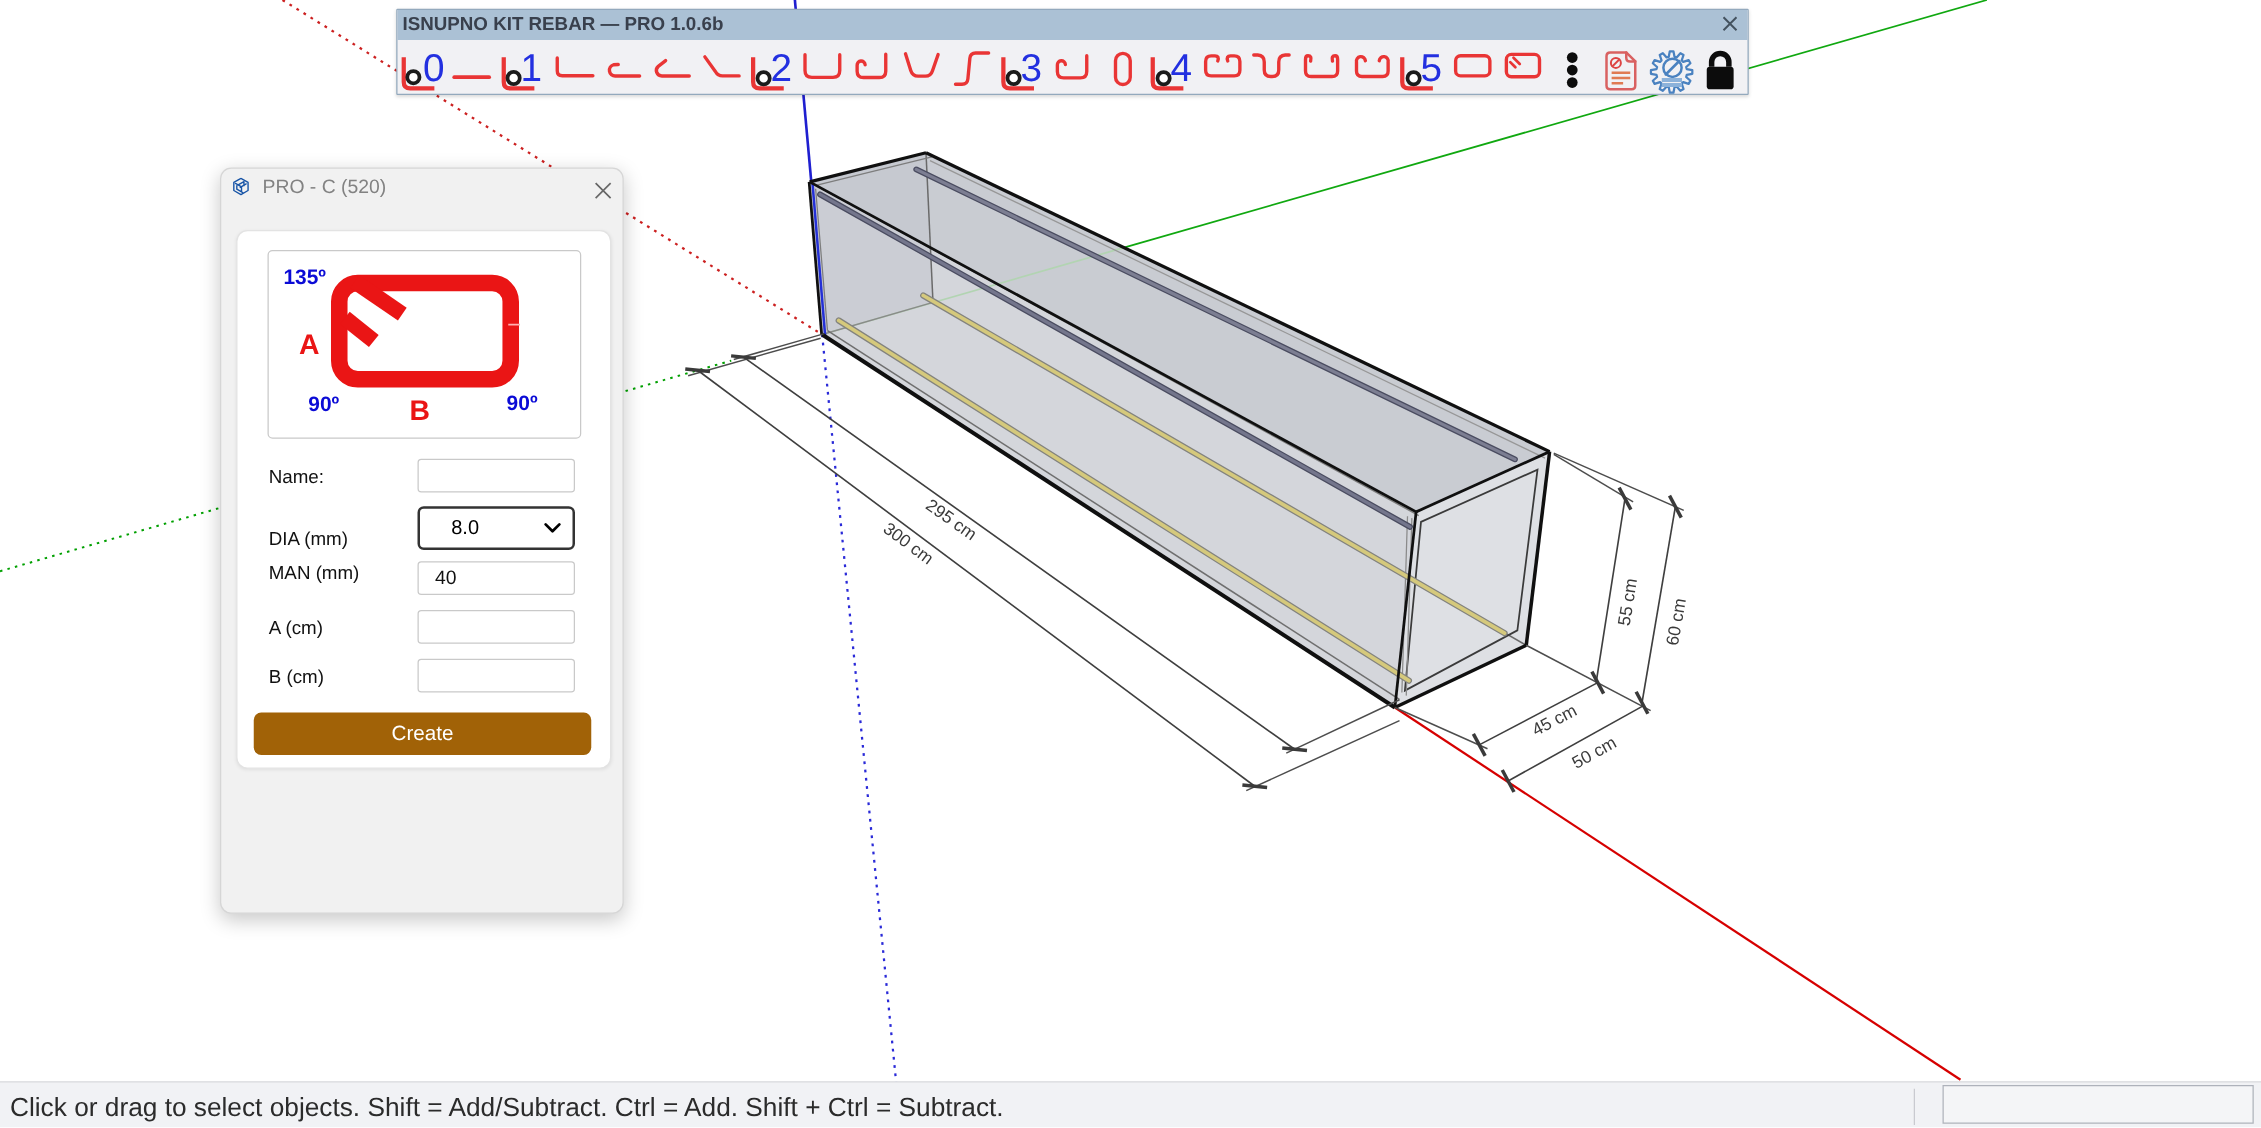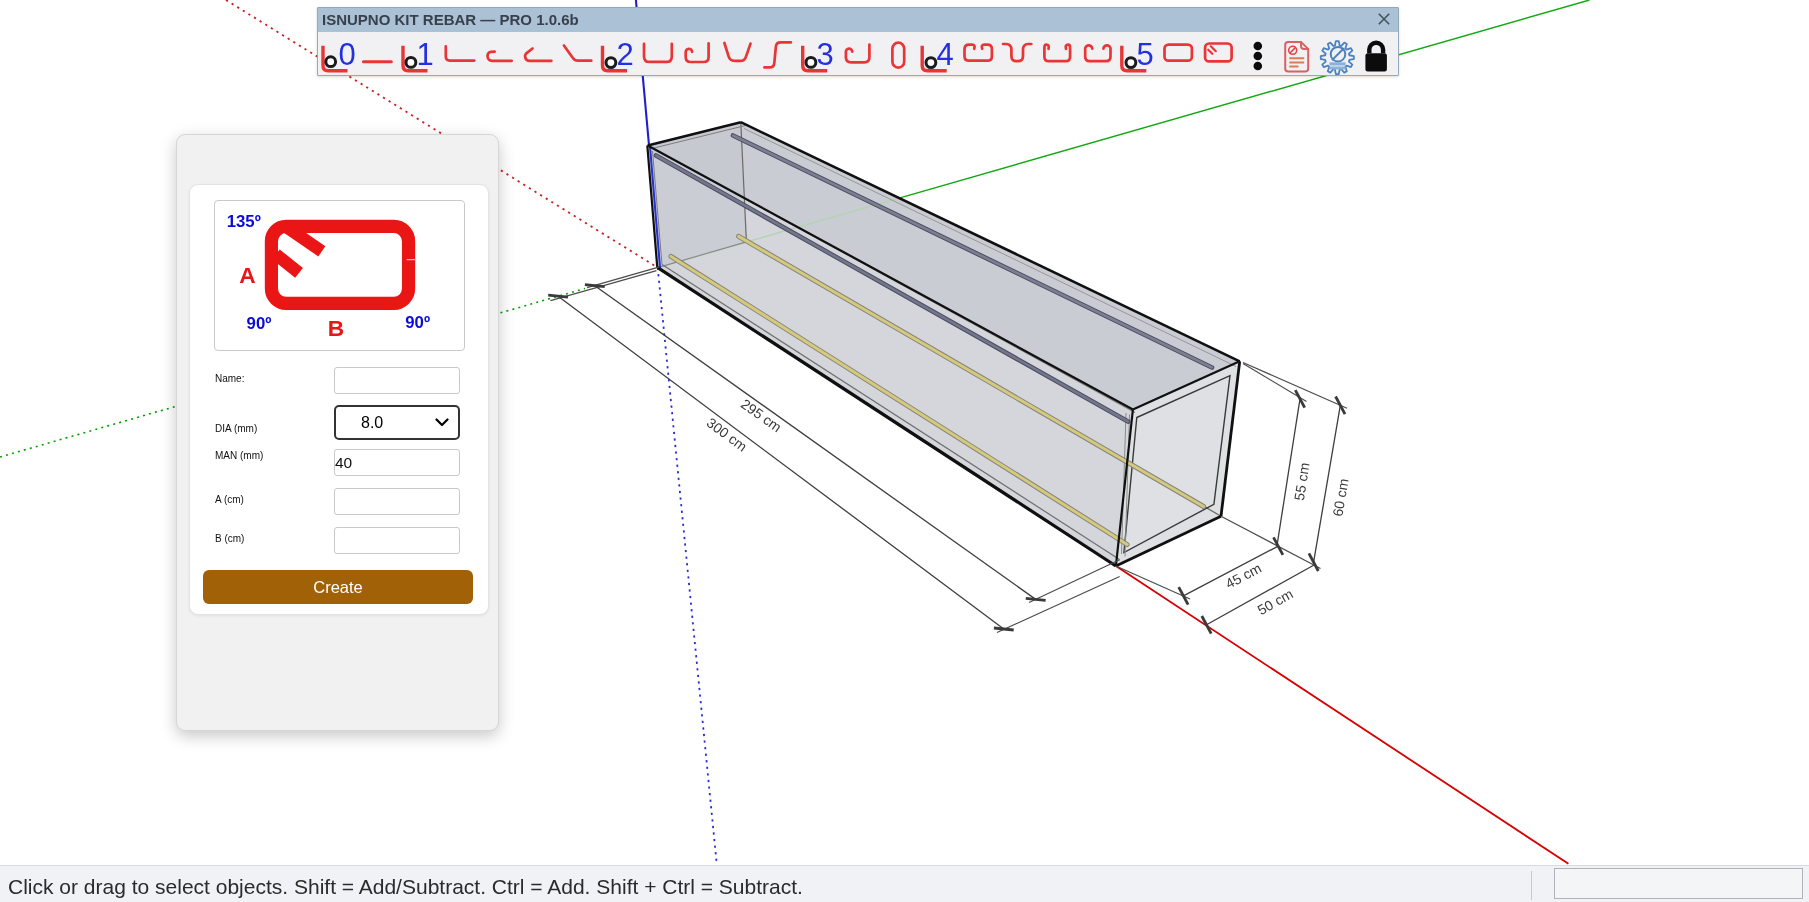--- a/index.html
+++ b/index.html
@@ -28,24 +28,24 @@
   #dlgtitle { position:absolute; left:0; top:0; width:100%; height:50px; }
   #dlgtitle .t { position:absolute; left:33px; top:6px; font-size:15.5px; color:#828282; }
   #dlgx { position:absolute; left:298px; top:10px; width:15px; height:15px; }
   #dlglogo { position:absolute; left:9px; top:7px; width:18px; height:19px; }
   #card { position:absolute; left:12px; top:49px; width:300px; height:431px;
     background:#fff; border:1px solid #e3e3e3; border-radius:9px;
     box-shadow:0 1px 3px rgba(0,0,0,0.07); }
   #diagram { position:absolute; left:24px; top:15px; width:251px; height:151px;
     border:1px solid #c9c9c9; border-radius:4px; background:#fff; }
   .frow { position:absolute; left:0; width:100%; }
-  .flabel { position:absolute; left:25px; font-size:10px; color:#111; }
+  .flabel { position:absolute; left:25px; font-size:15px; color:#111; }
   .finput { position:absolute; left:144px; width:126px; height:27px;
     border:1px solid #c9c9c9; border-radius:3px; background:#fff;
-    font-size:15.5px; color:#111; line-height:25px; }
+    font-size:15.5px; color:#111; line-height:25px; padding-left:13px; }
   #dsel { position:absolute; left:144px; width:126px; height:35px;
     border:2px solid #333; border-radius:5px; background:#fff;
     font-size:16px; color:#000; line-height:31px; padding-left:25px; }
   #dsel svg { position:absolute; right:9px; top:11px; }
   #createbtn { position:absolute; left:13px; top:384.5px; width:270px; height:34px;
     background:#a16207; border-radius:6px; color:#fff; font-size:16.5px;
     text-align:center; line-height:34px; }
 </style>
 </head>
 <body>
@@ -175,20 +175,30 @@
 <path d="M1288.3,57.2 H1303.2 M1288.3,61.4 H1303.2 M1288.3,65.5 H1297.5" stroke="#e07a52" stroke-width="2.0" fill="none" stroke-linecap="butt" stroke-linejoin="round"></path>
 <path d="M1352.84,55.15 L1352.84,58.05 L1348.37,58.95 L1347.93,60.60 L1351.34,63.62 L1349.90,66.12 L1345.58,64.67 L1344.37,65.88 L1345.82,70.20 L1343.32,71.64 L1340.30,68.23 L1338.65,68.67 L1337.75,73.14 L1334.85,73.14 L1333.95,68.67 L1332.30,68.23 L1329.28,71.64 L1326.78,70.20 L1328.23,65.88 L1327.02,64.67 L1322.70,66.12 L1321.26,63.62 L1324.67,60.60 L1324.23,58.95 L1319.76,58.05 L1319.76,55.15 L1324.23,54.25 L1324.67,52.60 L1321.26,49.58 L1322.70,47.08 L1327.02,48.53 L1328.23,47.32 L1326.78,43.00 L1329.28,41.56 L1332.30,44.97 L1333.95,44.53 L1334.85,40.06 L1337.75,40.06 L1338.65,44.53 L1340.30,44.97 L1343.32,41.56 L1345.82,43.00 L1344.37,47.32 L1345.58,48.53 L1349.90,47.08 L1351.34,49.58 L1347.93,52.60 L1348.37,54.25 Z" fill="none" stroke="#4a82c0" stroke-width="1.8" stroke-linejoin="round"></path>
 <circle cx="1337.0" cy="53.2" r="7.3" fill="none" stroke="#4a82c0" stroke-width="2.0"></circle>
 <path d="M1331.6,58.6 L1342.4,47.8" stroke="#4a82c0" stroke-width="2.0" fill="none" stroke-linecap="round" stroke-linejoin="round"></path>
 <path d="M1328.4,62.9 H1344.6 M1328.4,67.0 H1344.6" stroke="#8cb2da" stroke-width="3.2" fill="none" stroke-linecap="butt" stroke-linejoin="round"></path>
 <rect x="1364.4" y="52.3" width="21.5" height="18.1" rx="2.5" fill="#0c0c0c"></rect>
 <path d="M1368.3,52.3 V48.6 A6.9,6.9 0 0 1 1382.1,48.6 V52.3" stroke="#0c0c0c" stroke-width="4.4" fill="none" stroke-linecap="butt" stroke-linejoin="round"></path>
 </svg>
 </div>
 <div id="dialog">
+  <div id="dlgtitle">
+    <svg id="dlglogo" width="18" height="19" viewBox="0 0 24 25">
+<path d="M9,0.8 L16.6,5.1 V13.7 L9,18.1 L1.4,13.7 V5.1 Z" fill="none" stroke="#1a56a7" stroke-width="1.5" stroke-linejoin="round"></path>
+<path d="M3.2,6.2 L9.6,9.8 M9.6,9.8 L9.6,14.2 M4.6,8.7 L4.6,12.3 M4.6,12.3 L11,15.9 M12.2,4.2 L6,7.7 M12.2,4.2 L12.2,8.5 M14.6,6.7 L8.3,10.3" stroke="#1a56a7" stroke-width="1.5" fill="none" stroke-linecap="round"></path>
+</svg>
+    <span class="t">PRO - C (520)</span>
+    <svg id="dlgx" width="15" height="15" viewBox="0 0 15 15">
+          <path d="M1.5 1.5 L13.5 13.5 M13.5 1.5 L1.5 13.5" stroke="#696969" stroke-width="1.4"></path>
+        </svg>
+  </div>
   <div id="card">
     <svg id="diagram" width="251" height="151" viewBox="0 0 251 151">
 <rect x="56.5" y="25.8" width="139" height="78" rx="15" fill="none" stroke="#ea1515" stroke-width="13.4"></rect>
 <line x1="69" y1="24.5" x2="107.6" y2="51.0" stroke="#ea1515" stroke-width="12.6"></line>
 <line x1="61.0" y1="54.0" x2="84.5" y2="72.8" stroke="#ea1515" stroke-width="12.6"></line>
 <line x1="193.5" y1="59.5" x2="203.0" y2="59.5" stroke="#ffb0b0" stroke-width="1.3"></line>
 <text x="28.5" y="26.5" font-size="17" fill="#0b0bd6" text-anchor="middle" font-family="Liberation Sans, sans-serif" font-weight="bold">135º</text>
 <text x="32.2" y="83.0" font-size="23" fill="#ea1515" text-anchor="middle" font-family="Liberation Sans, sans-serif" font-weight="bold">A</text>
 <text x="43.9" y="129.8" font-size="17" fill="#0b0bd6" text-anchor="middle" font-family="Liberation Sans, sans-serif" font-weight="bold">90º</text>
 <text x="121.8" y="137.0" font-size="23" fill="#ea1515" text-anchor="middle" font-family="Liberation Sans, sans-serif" font-weight="bold">B</text>

